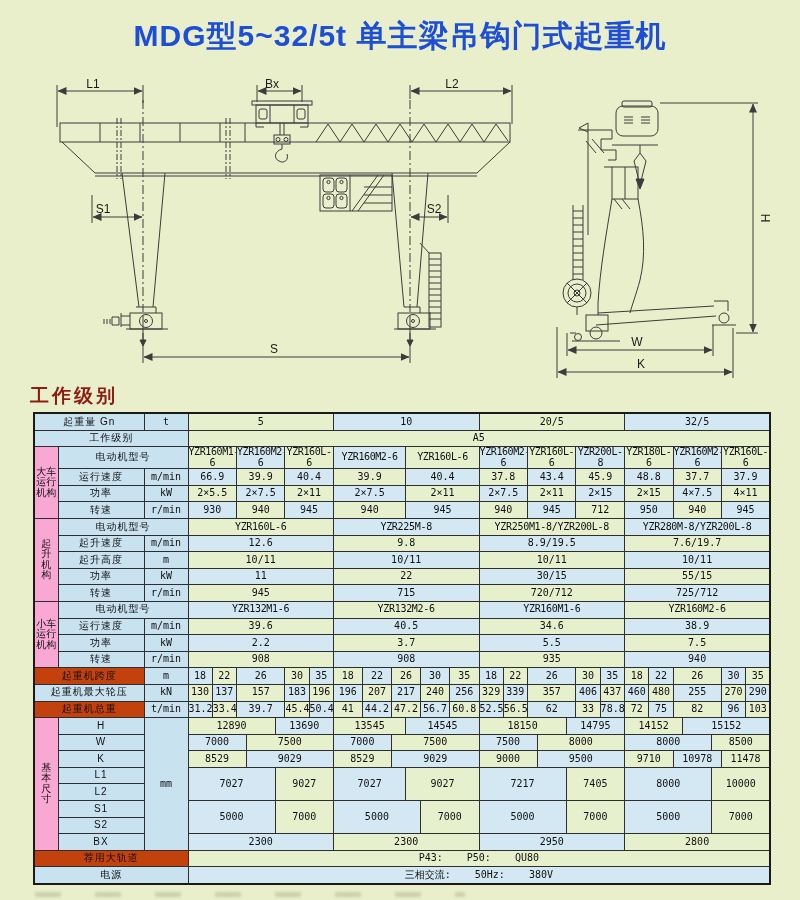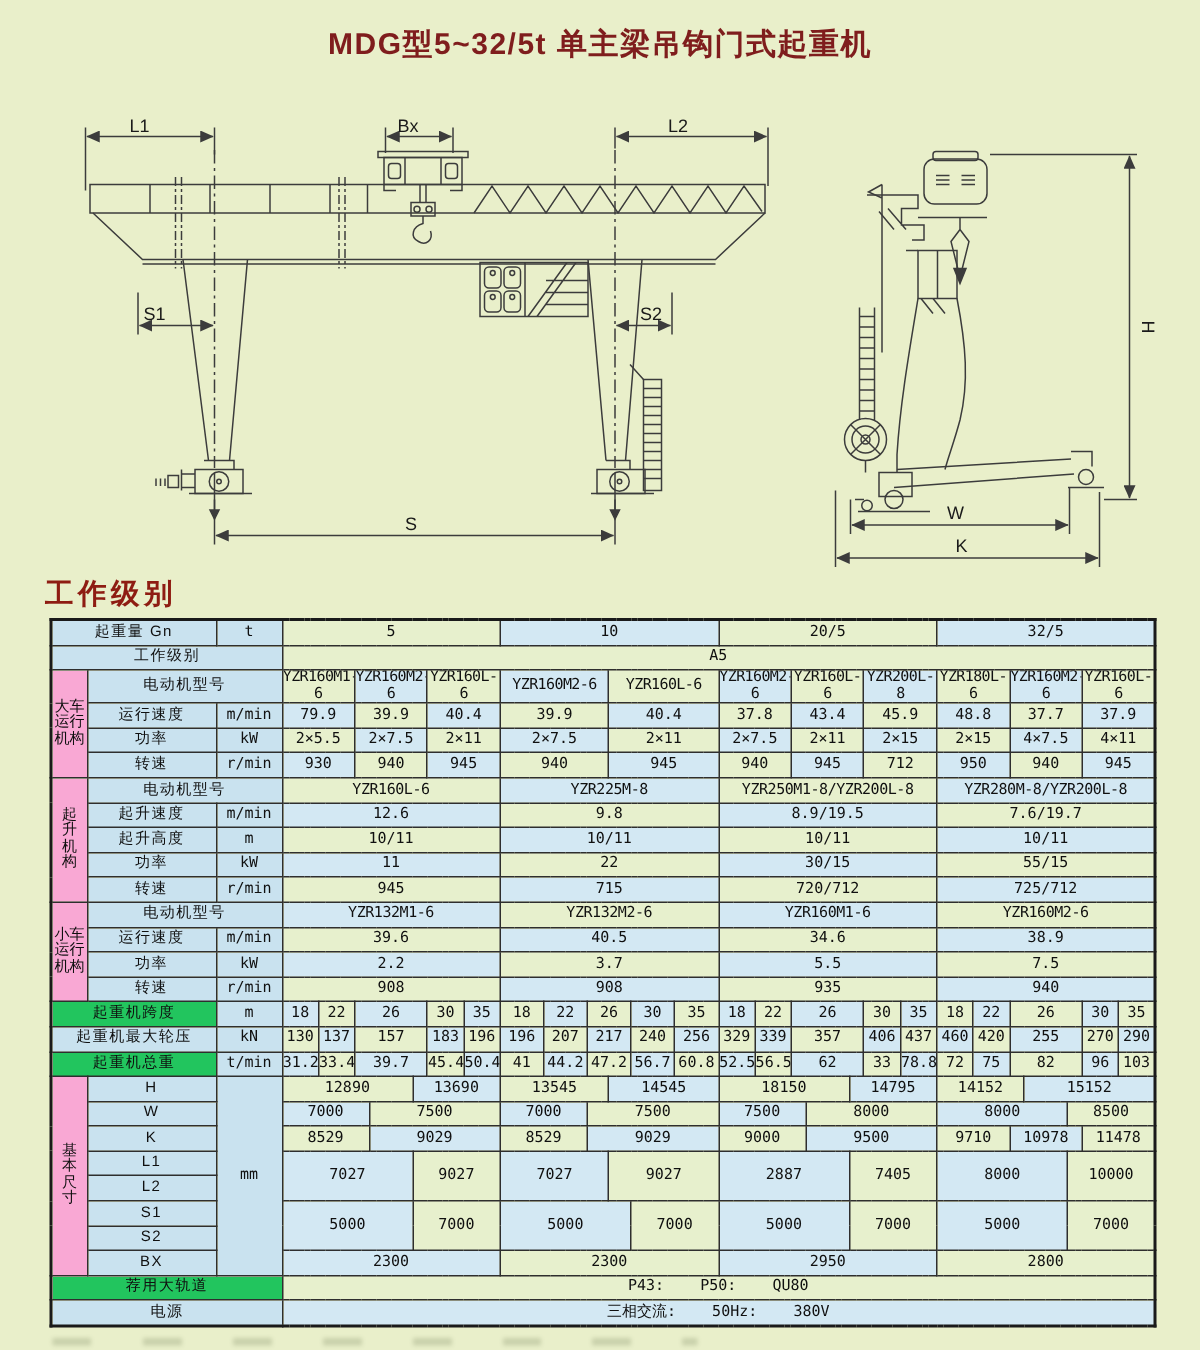--- a/index.html
+++ b/index.html
@@ -1,33 +1,33 @@
 <!DOCTYPE html>
 <html><head>
 <meta charset="utf-8">
 <style>
   html,body{margin:0;padding:0;background:#dfe5bd;}
   .page{position:relative;width:800px;height:900px;background:#e9efca;overflow:hidden;
         font-family:"Liberation Sans",sans-serif;}
   .title{position:absolute;top:16px;left:0;width:100%;text-align:center;margin:0;
-         font-size:20px;font-weight:bold;color:#7f1d1d;letter-spacing:1px;}
+         font-size:30px;font-weight:bold;color:#1d4ed8;letter-spacing:1px;}
   .drawing{position:absolute;top:75px;left:0;width:800px;height:310px;}
   .sect{position:absolute;top:383px;left:30px;margin:0;font-size:19px;font-weight:bold;
         color:#8e1c12;letter-spacing:3px;}
   table.spec{position:absolute;top:412px;left:33px;border-collapse:collapse;table-layout:fixed;
              width:737px;border:2px solid #1a1a1a;padding-left:12px;}
   .spec td{border:1px solid #2e2e2e;height:15.6px;padding:0;text-align:center;vertical-align:middle;
            overflow:hidden;font-size:10px;color:#101010;line-height:1.05;}
   .gcell{background:#f9a8d4;white-space:pre-line;font-size:10px;line-height:1.15;}
   .lcell{background:#c9e2ef;font-size:10.5px;letter-spacing:1px;}
   .ucell{background:#c9e2ef;font-family:"DejaVu Sans Mono",monospace;font-size:9px;}
   .dcell{font-family:"DejaVu Sans Mono",monospace;}
   .cg{background:#e7f0cd;}
   .cb{background:#d3e8f3;}
-  .lg{background:#22c55e;}
+  .lg{background:#c2410c;}
   .f8{font-size:8px;letter-spacing:-0.4px;}
   .f85{font-size:8.5px;letter-spacing:-0.3px;}
   .f9{font-size:9px;}
   .wide{white-space:pre;}
   .smudge{position:absolute;top:892px;left:35px;width:430px;height:5px;opacity:.2;filter:blur(1.5px);
           background:repeating-linear-gradient(90deg,#4c5b33 0 26px,transparent 26px 60px);}
   svg text{font-family:"Liberation Sans",sans-serif;font-size:12px;fill:#1a1a1a;}
 </style>
 </head>
 <body>
@@ -317,21 +317,21 @@
           <td class="dcell cb f8" colspan="10">YZR160M2-6</td>
           <td class="dcell cg f8" colspan="10">YZR160L-6</td>
           <td class="dcell cb f8" colspan="10">YZR200L-8</td>
           <td class="dcell cg f8" colspan="10">YZR180L-6</td>
           <td class="dcell cb f8" colspan="10">YZR160M2-6</td>
           <td class="dcell cg f8" colspan="10">YZR160L-6</td>
         </tr>
         <tr>
           <td class="lcell" colspan="1">运行速度</td>
           <td class="ucell">m/min</td>
-          <td class="dcell cb" colspan="10">79.9</td>
+          <td class="dcell cb" colspan="10">66.9</td>
           <td class="dcell cg" colspan="10">39.9</td>
           <td class="dcell cb" colspan="10">40.4</td>
           <td class="dcell cg" colspan="15">39.9</td>
           <td class="dcell cb" colspan="15">40.4</td>
           <td class="dcell cg" colspan="10">37.8</td>
           <td class="dcell cb" colspan="10">43.4</td>
           <td class="dcell cg" colspan="10">45.9</td>
           <td class="dcell cb" colspan="10">48.8</td>
           <td class="dcell cg" colspan="10">37.7</td>
           <td class="dcell cb" colspan="10">37.9</td>
@@ -479,21 +479,21 @@
           <td class="dcell cg f9" colspan="6">207</td>
           <td class="dcell cb f9" colspan="6">217</td>
           <td class="dcell cg f9" colspan="6">240</td>
           <td class="dcell cb f9" colspan="6">256</td>
           <td class="dcell cg f9" colspan="5">329</td>
           <td class="dcell cb f9" colspan="5">339</td>
           <td class="dcell cg f9" colspan="10">357</td>
           <td class="dcell cb f9" colspan="5">406</td>
           <td class="dcell cg f9" colspan="5">437</td>
           <td class="dcell cb f9" colspan="5">460</td>
-          <td class="dcell cg f9" colspan="5">420</td>
+          <td class="dcell cg f9" colspan="5">480</td>
           <td class="dcell cb f9" colspan="10">255</td>
           <td class="dcell cg f9" colspan="5">270</td>
           <td class="dcell cb f9" colspan="5">290</td>
         </tr>
         <tr>
           <td class="lcell lg" colspan="2">起重机总重</td>
           <td class="ucell">t/min</td>
           <td class="dcell cb f9" colspan="5">31.2</td>
           <td class="dcell cg f9" colspan="5">33.4</td>
           <td class="dcell cb f9" colspan="10">39.7</td>
@@ -553,21 +553,21 @@
           <td class="dcell cg" colspan="10">9710</td>
           <td class="dcell cb" colspan="10">10978</td>
           <td class="dcell cg" colspan="10">11478</td>
         </tr>
         <tr>
           <td class="lcell" colspan="1">L1</td>
           <td class="dcell cb" colspan="18" rowspan="2">7027</td>
           <td class="dcell cg" colspan="12" rowspan="2">9027</td>
           <td class="dcell cb" colspan="15" rowspan="2">7027</td>
           <td class="dcell cg" colspan="15" rowspan="2">9027</td>
-          <td class="dcell cb" colspan="18" rowspan="2">2887</td>
+          <td class="dcell cb" colspan="18" rowspan="2">7217</td>
           <td class="dcell cg" colspan="12" rowspan="2">7405</td>
           <td class="dcell cb" colspan="18" rowspan="2">8000</td>
           <td class="dcell cg" colspan="12" rowspan="2">10000</td>
         </tr>
         <tr>
           <td class="lcell" colspan="1">L2</td>
         </tr>
         <tr>
           <td class="lcell" colspan="1">S1</td>
           <td class="dcell cb" colspan="18" rowspan="2">5000</td>

